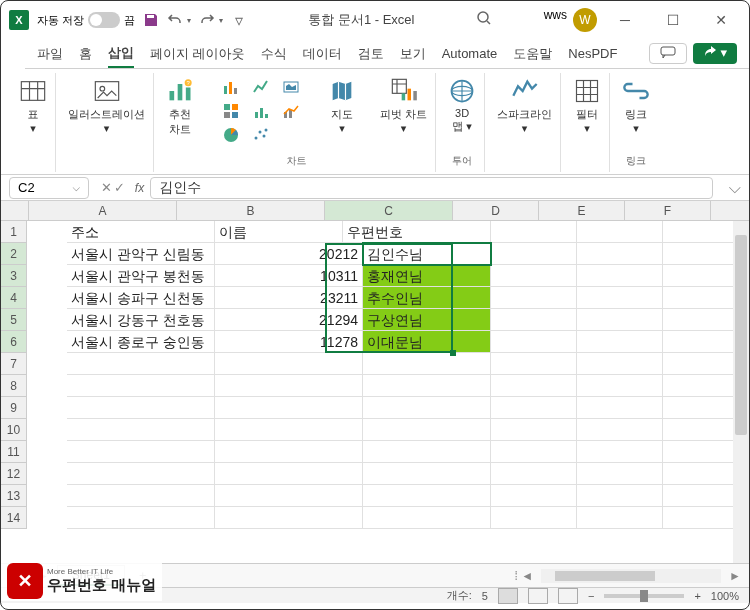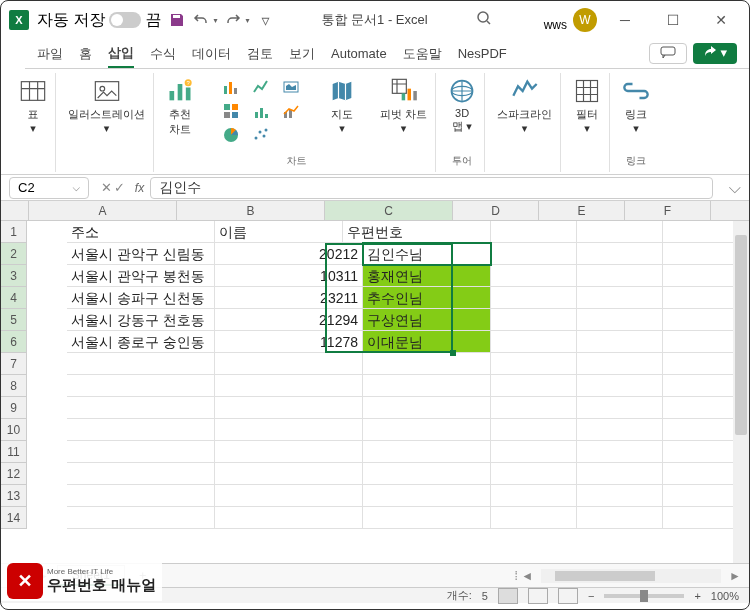--- a/index.html
+++ b/index.html
@@ -1,28 +1,28 @@
 <!DOCTYPE html>
 <html><head>
   <meta charset="utf-8">
   <style>
     * { margin: 0; padding: 0; box-sizing: border-box; font-family: "Segoe UI", "Malgun Gothic", sans-serif; }
     body { width: 750px; height: 610px; background: #fff; overflow: hidden; position: relative; border: 1px solid #333; border-radius: 8px; }
     
     .titlebar { height: 38px; display: flex; align-items: center; padding: 0 8px; gap: 8px; }
     .app-icon { width: 20px; height: 20px; background: #107c41; display: flex; align-items: center; justify-content: center; color: #fff; font-size: 11px; font-weight: bold; border-radius: 2px; }
-    .autosave { display: flex; align-items: center; gap: 4px; font-size: 16px; }
+    .autosave { display: flex; align-items: center; gap: 4px; font-size: 11px; }
     .toggle { width: 32px; height: 16px; background: #ccc; border-radius: 8px; position: relative; }
     .toggle::after { content: ""; width: 12px; height: 12px; background: #fff; border-radius: 50%; position: absolute; top: 2px; left: 2px; }
     .qat-icon { width: 16px; height: 16px; display: flex; align-items: center; justify-content: center; color: #666; }
     .qat-icon.save { color: #8b3a8b; }
     .caret { font-size: 8px; color: #666; margin-left: -4px; }
     .title-text { flex: 1; text-align: center; font-size: 13px; color: #444; }
     .search-icon { color: #666; margin-right: 8px; }
-    .user { display: flex; align-items: flex-end; gap: 6px; font-size: 12px; margin-left: 36px; }
+    .user { display: flex; align-items: flex-start; gap: 6px; font-size: 12px; margin-left: 36px; }
     .avatar { width: 24px; height: 24px; background: #c19c00; border-radius: 50%; color: #fff; display: flex; align-items: center; justify-content: center; font-size: 12px; }
     .win-btn { width: 40px; height: 30px; display: flex; align-items: center; justify-content: center; color: #555; font-size: 14px; }
     
     .tabs { height: 30px; display: flex; align-items: center; padding: 0 12px; gap: 16px; font-size: 13px; border-bottom: 1px solid #d0d0d0; margin-left: 24px; }
     .tab { color: #444; cursor: pointer; padding: 4px 0; }
     .tab.active { font-weight: bold; border-bottom: 2px solid #107c41; }
     .tab-right { margin-left: auto; display: flex; gap: 6px; }
     .rb-btn { border: 1px solid #ccc; border-radius: 4px; padding: 2px 10px; font-size: 13px; }
     .rb-btn.share { background: #107c41; color: #fff; border: none; }
     
@@ -129,20 +129,21 @@
   </div>
   <div class="win-btn">─</div>
   <div class="win-btn">☐</div>
   <div class="win-btn">✕</div>
 </div>
 
 <div class="tabs">
   <div class="tab">파일</div>
   <div class="tab">홈</div>
   <div class="tab active">삽입</div>
+  <div class="tab">페이지 레이아웃</div>
   <div class="tab">수식</div>
   <div class="tab">데이터</div>
   <div class="tab">검토</div>
   <div class="tab">보기</div>
   <div class="tab">Automate</div>
   <div class="tab">도움말</div>
   <div class="tab">NesPDF</div>
   <div class="tab-right">
     <div class="rb-btn">
       <svg width="16" height="12" viewBox="0 0 16 12">

